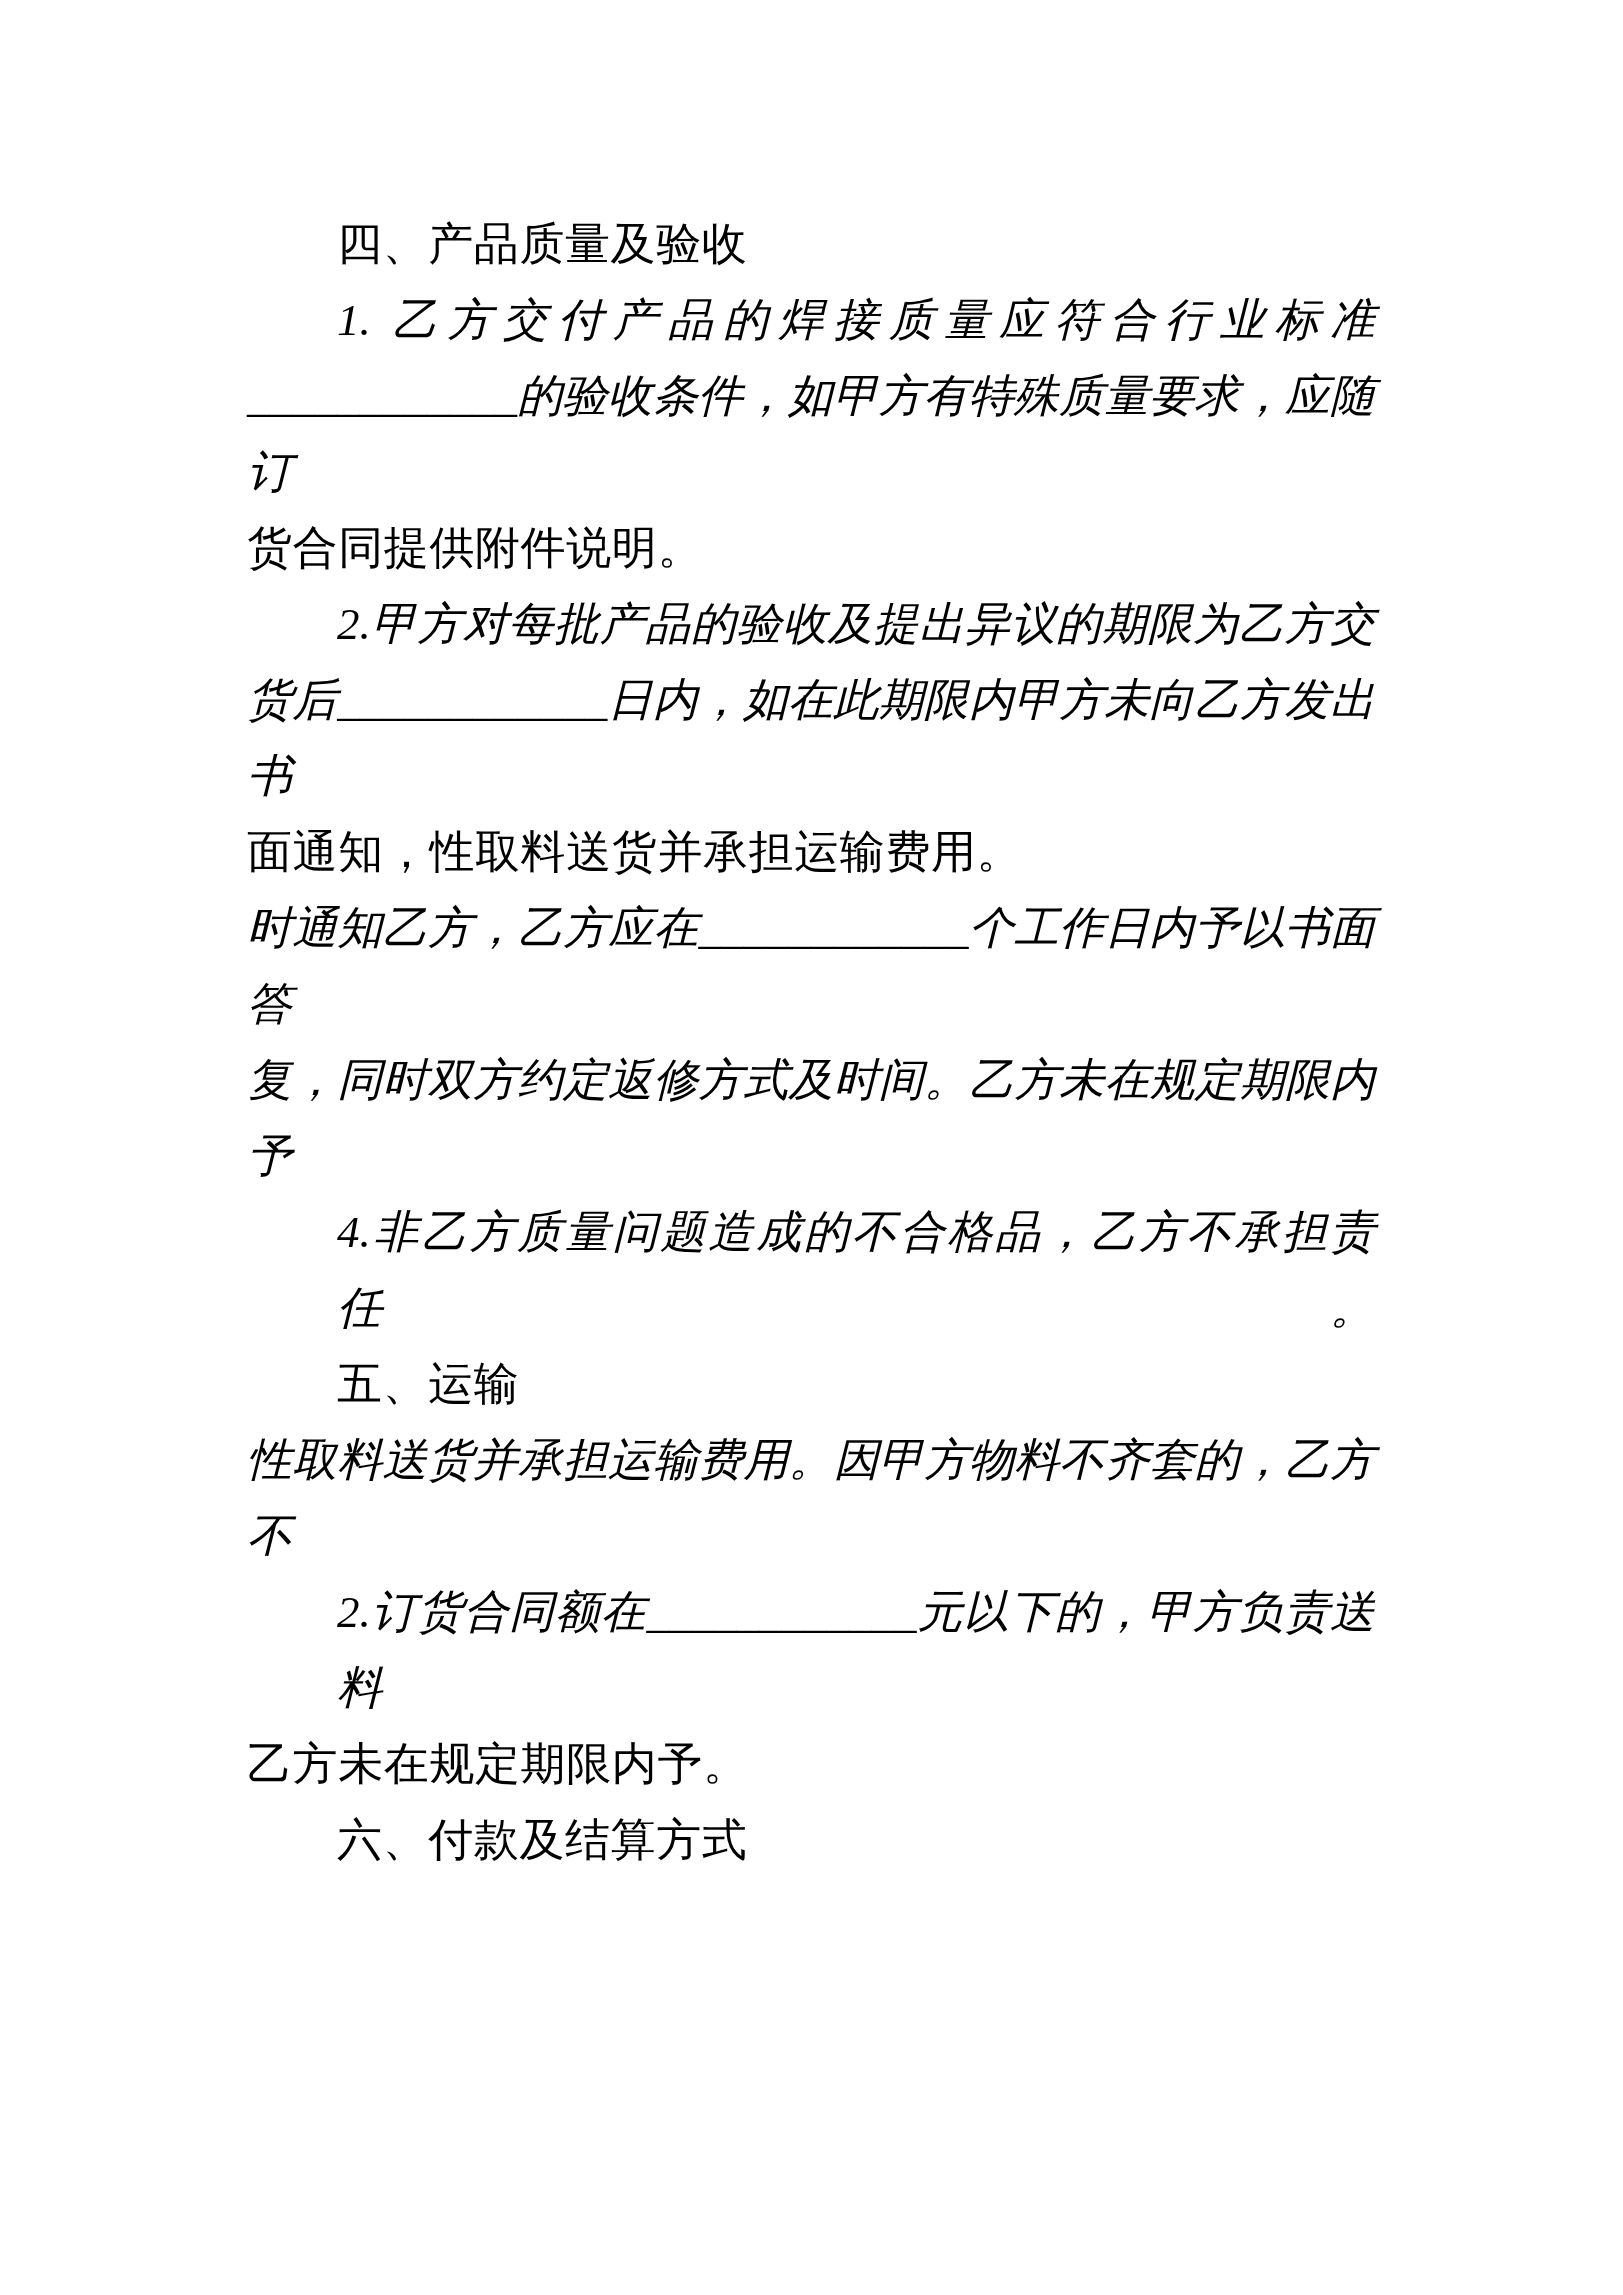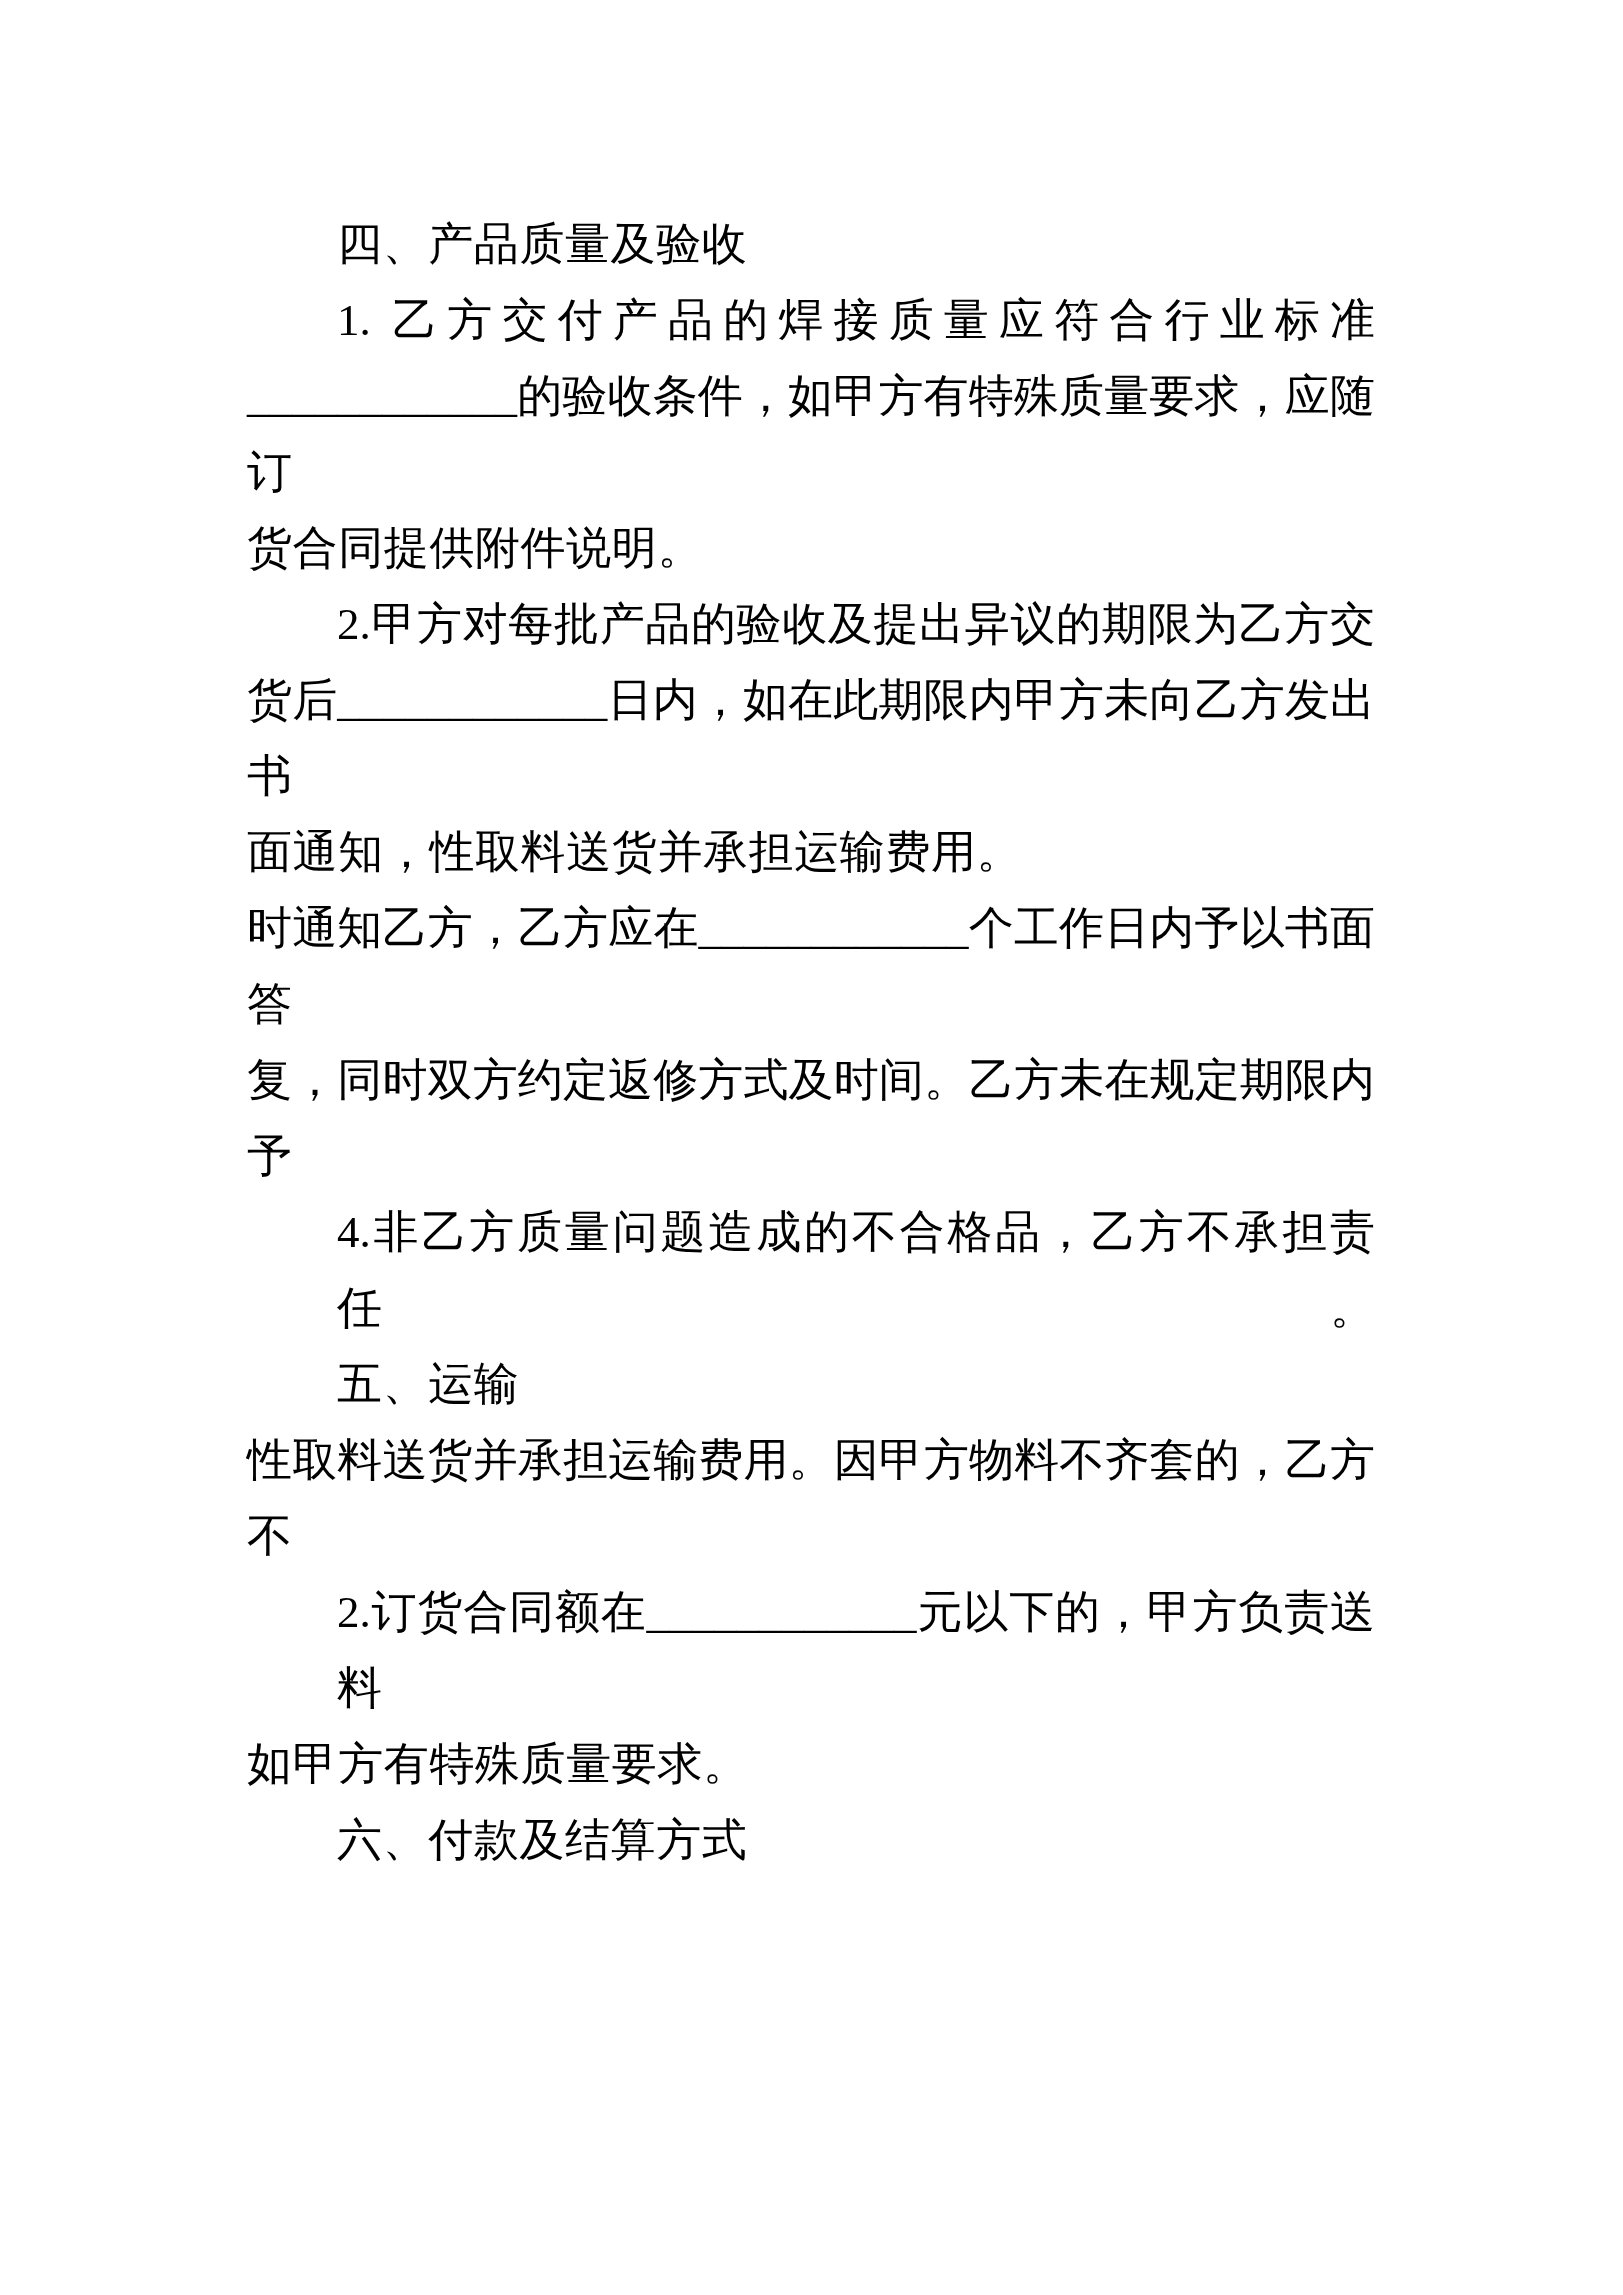--- a/index.html
+++ b/index.html
@@ -30,20 +30,21 @@
     min-height: 76px;
     white-space: normal;
     overflow: visible;
   }
   .line.indent {
     padding-left: 90px;
   }
   .line.fill {
     text-align: justify;
     text-align-last: justify;
+    font-style: italic;
   }
   .line.natural {
     text-align: left;
     text-align-last: left;
     letter-spacing: 0.6px;
   }
 </style>
 </head>
 <body>
 
@@ -55,18 +56,18 @@
     <div class="line natural">货合同提供附件说明。</div>
     <div class="line fill indent">2.甲方对每批产品的验收及提出异议的期限为乙方交</div>
     <div class="line fill">货后____________日内，如在此期限内甲方未向乙方发出书</div>
     <div class="line natural">面通知，性取料送货并承担运输费用。</div>
     <div class="line fill">时通知乙方，乙方应在____________个工作日内予以书面答</div>
     <div class="line fill">复，同时双方约定返修方式及时间。乙方未在规定期限内予</div>
     <div class="line fill indent">4.非乙方质量问题造成的不合格品，乙方不承担责任。</div>
     <div class="line natural indent">五、运输</div>
     <div class="line fill">性取料送货并承担运输费用。因甲方物料不齐套的，乙方不</div>
     <div class="line fill indent">2.订货合同额在____________元以下的，甲方负责送料</div>
-    <div class="line natural">如甲方有特殊质量要求。</div>
+    <div class="line natural">乙方未在规定期限内予。</div>
     <div class="line natural indent">六、付款及结算方式</div>
 
   </main>
 </div>
 
 
 </body></html>

